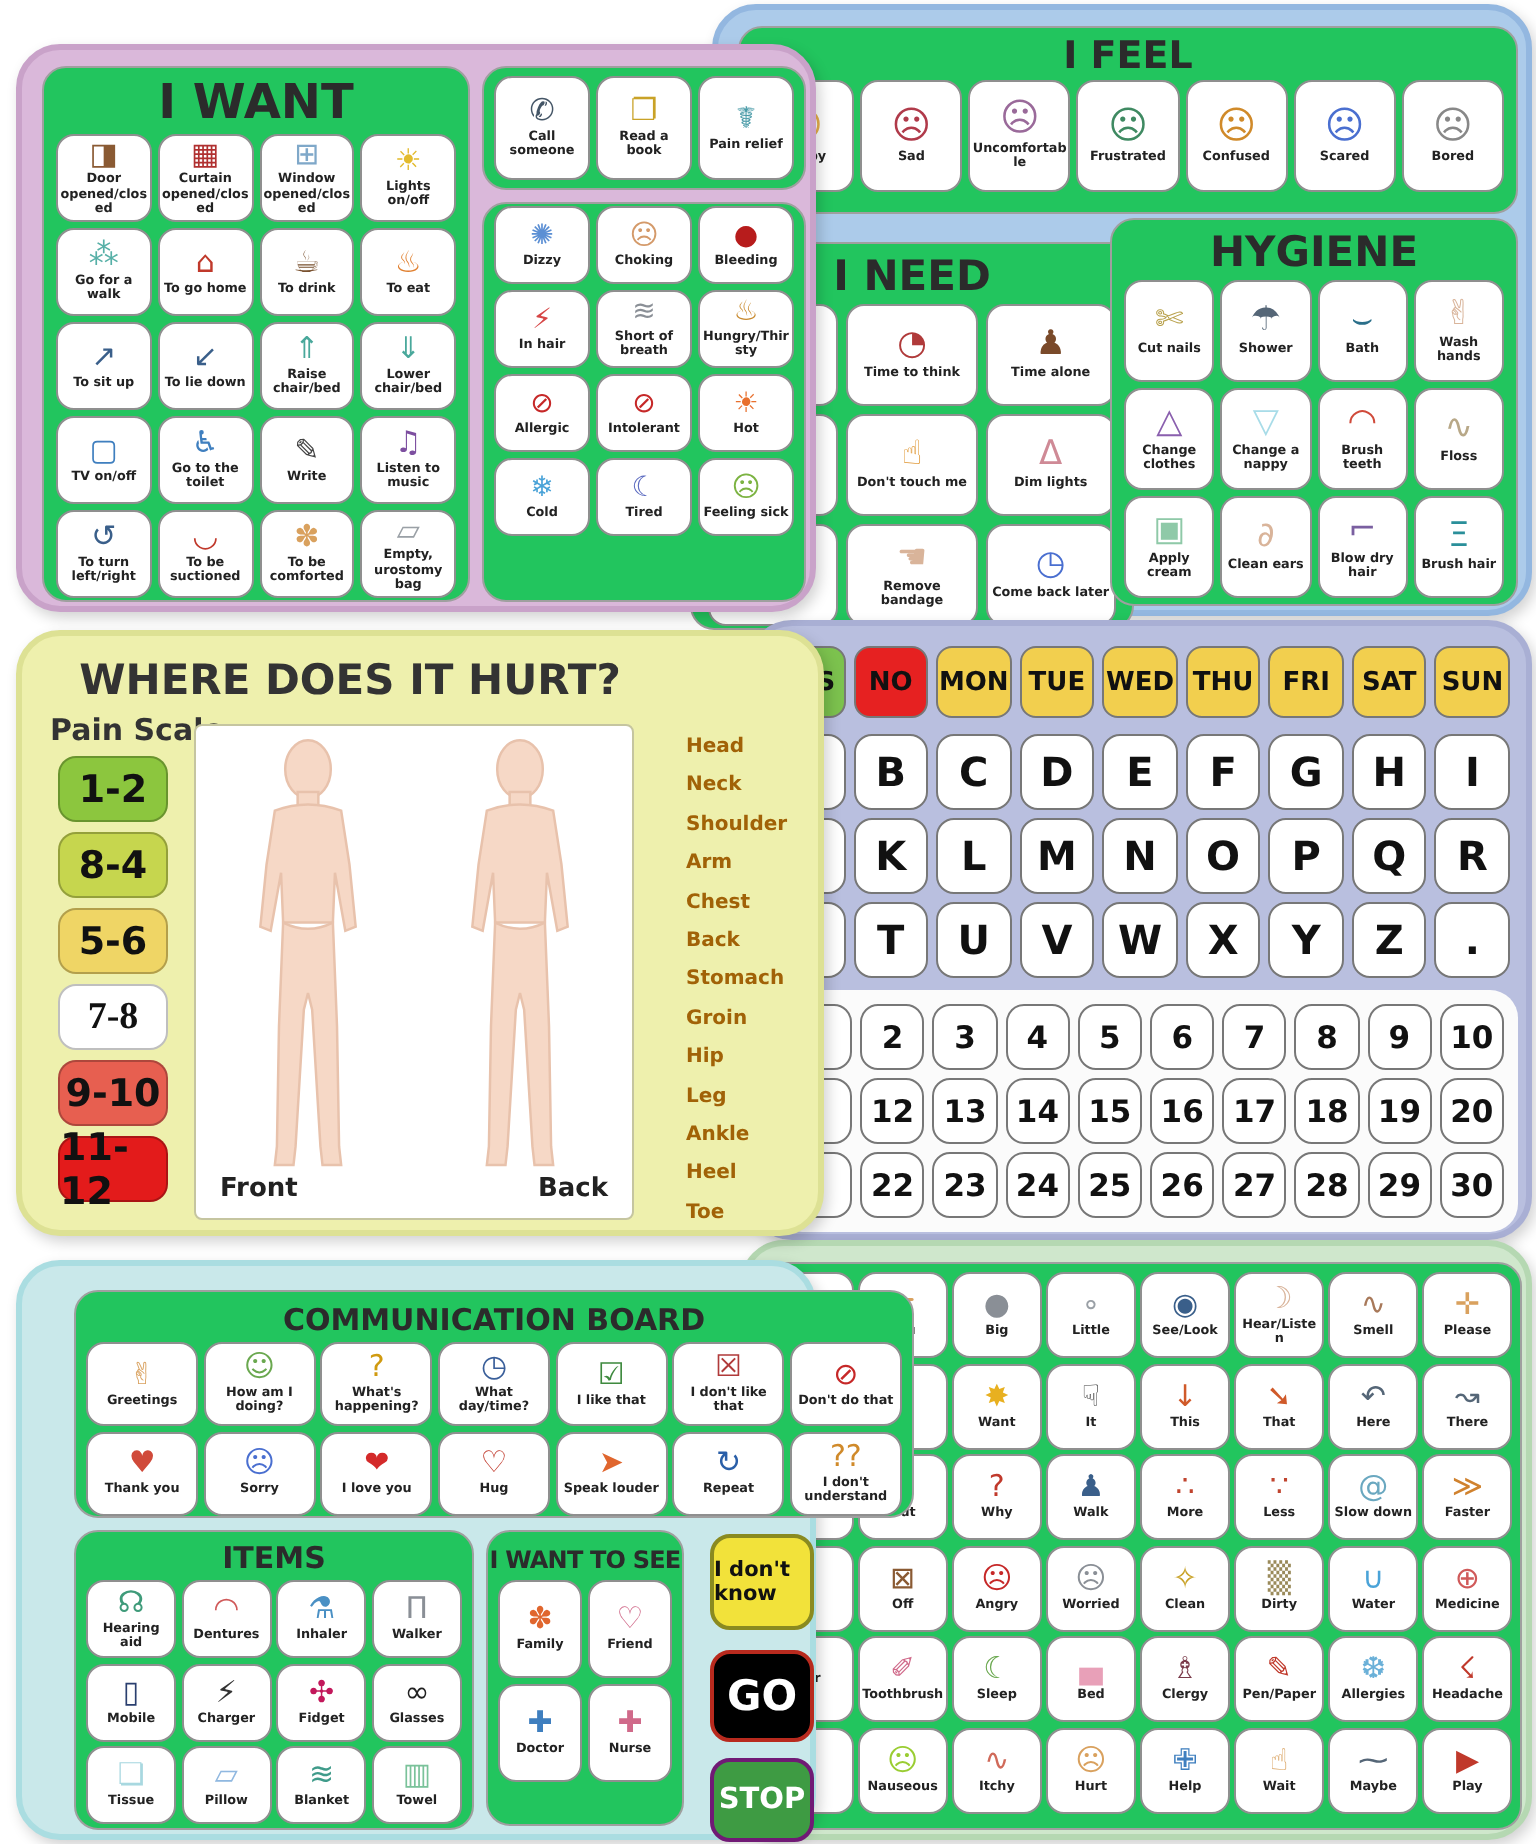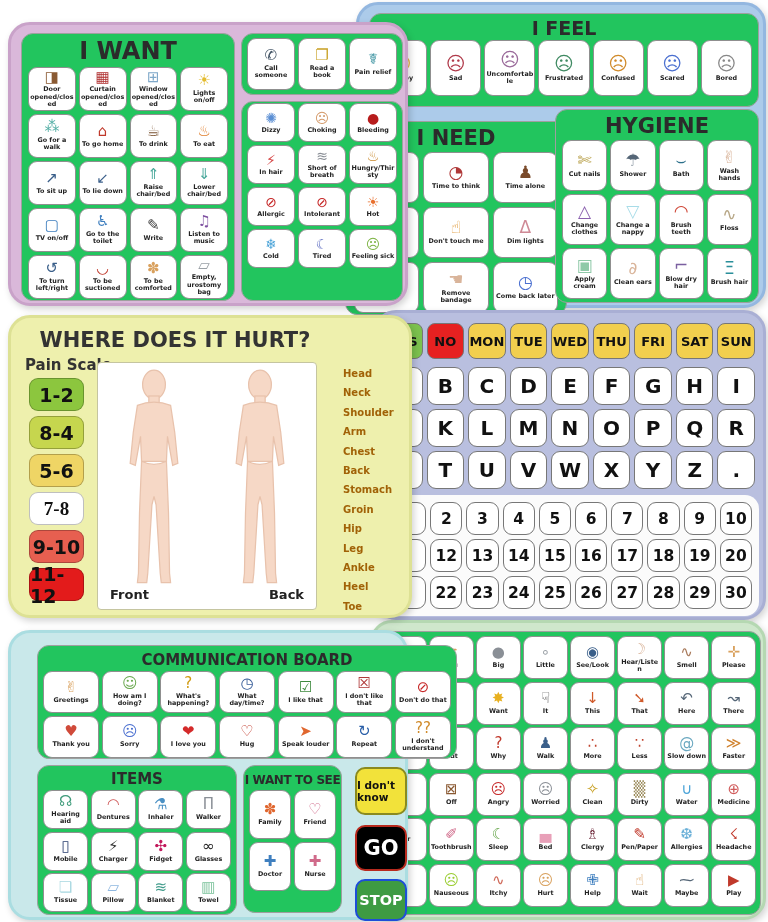--- a/index.html
+++ b/index.html
@@ -79,21 +79,21 @@
   #items-panel { left:26px; top:132px; width:200px; height:150px; }
   #items-title { font-size:15px; margin-top:4px; }
   #items-grid  { grid-template-columns:repeat(4,1fr); grid-auto-rows:39px; gap:2.5px; padding:2px 5px 5px; }
   #see-panel { left:232px; top:132px; width:99px; height:148px; }
   #see-title { font-size:12px; margin-top:7px; letter-spacing:-0.4px; }
   #see-grid  { grid-template-columns:repeat(2,1fr); grid-auto-rows:49px; gap:3px; padding:3px 5px; }
   .cmd-btn { position:absolute; left:344px; width:52px; display:flex; align-items:center; justify-content:center;
              border-radius:10px; font-weight:bold; }
   #idk-btn  { top:134px; height:48px; background:#f2e23a; border:2px solid #8a8a20; color:#111; font-size:10.5px; line-height:1.15; }
   #go-btn   { top:192px; height:46px; background:#000000; border:2px solid #b82a1e; color:#fff; font-size:21px; }
-  #stop-btn { top:246px; height:42px; background:#3e9b43; border:2px solid #1d4ed8; color:#fff; font-size:14.5px; }
+  #stop-btn { top:246px; height:42px; background:#3e9b43; border:2px solid #701a75; color:#fff; font-size:14.5px; }
 
   
   #words-panel { left:4px; top:8px; width:384px; height:284px; padding:4px; }
   #words-grid  { grid-template-columns:repeat(8,1fr); grid-auto-rows:43px; gap:2.5px; }
 </style>
 </head>
 <body>
 
 <div id="page">
 

